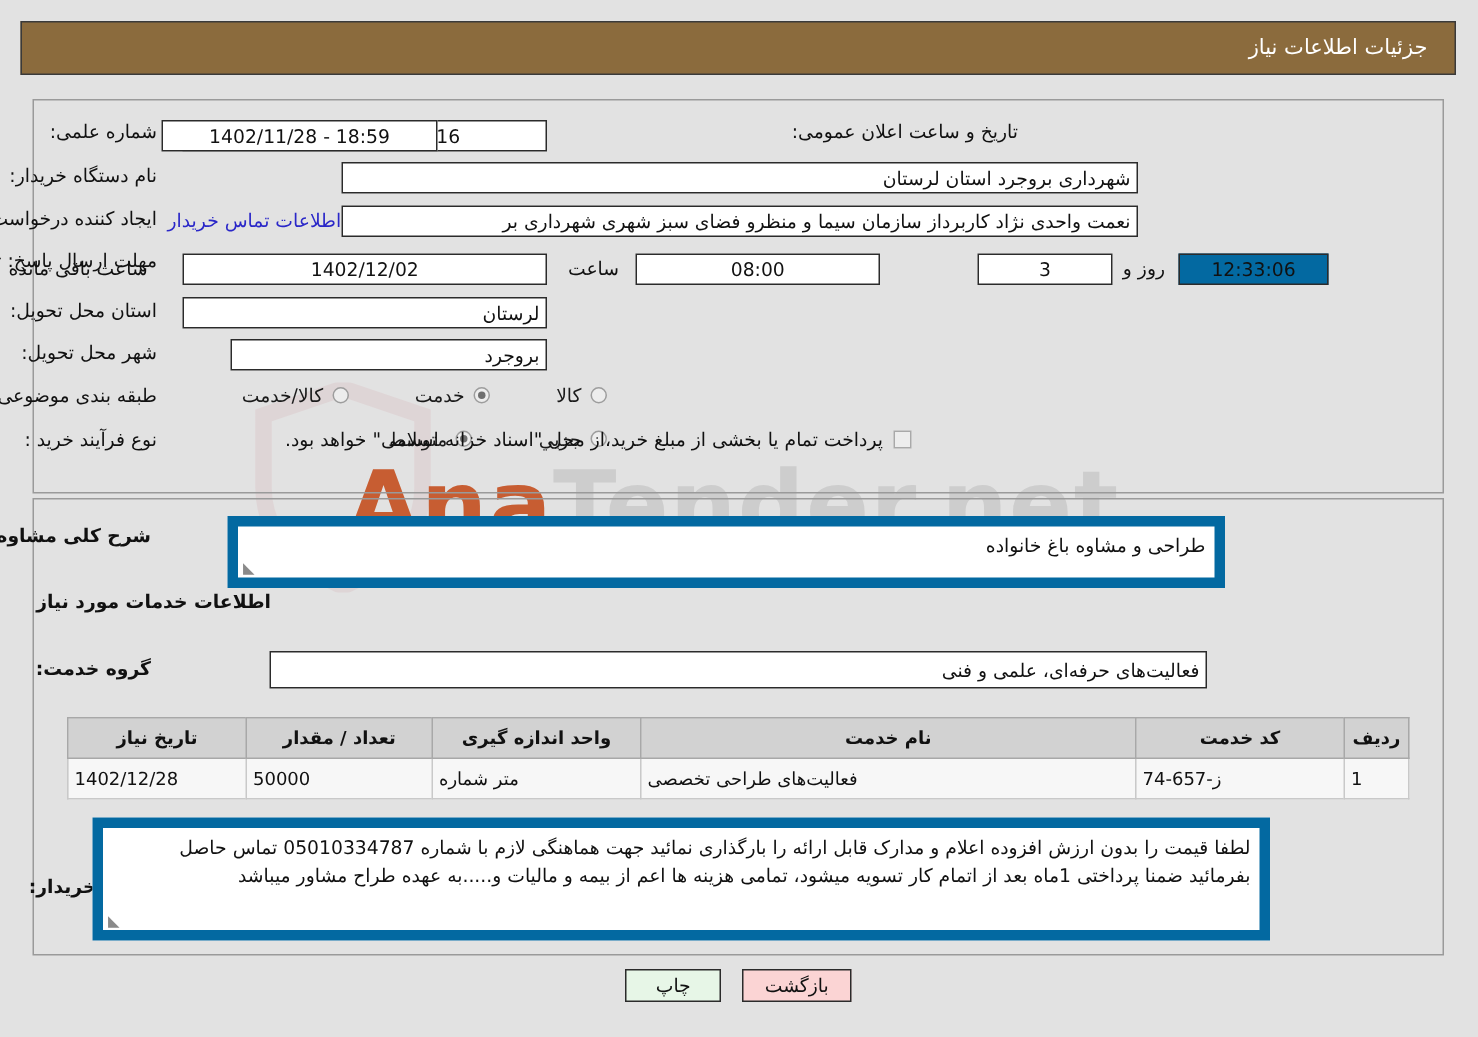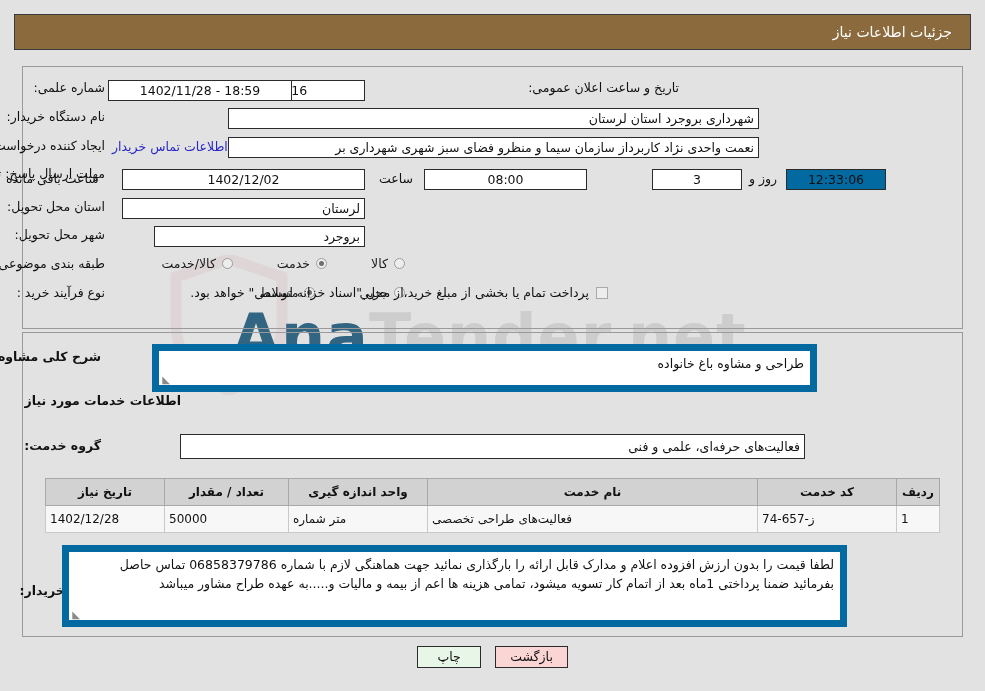--- a/index.html
+++ b/index.html
@@ -20,21 +20,21 @@
   .wm-shield{
     position:absolute;left:170px;top:255px;width:118px;height:140px;
     opacity:.30;
   }
   .wm-text{
     position:absolute;left:232px;top:300px;
     font-size:62px;font-weight:bold;letter-spacing:1px;
     color:#c9c9c9;opacity:.82;direction:ltr;
     font-family:"DejaVu Sans","Liberation Sans",sans-serif;
   }
-  .wm-text .lt{color:#0c4a6e;}
+  .wm-text .lt{color:#c2410c;}
 
   
   .header{
     position:absolute;left:14px;top:14px;width:957px;height:36px;
     background:#8b6b3d;border:1px solid #3a3a3a;
     box-sizing:border-box;
     display:flex;align-items:center;justify-content:flex-start;
     z-index:3;
   }
   .header .htitle{
@@ -282,20 +282,20 @@
       <td>فعالیت‌های طراحی تخصصی</td>
       <td>متر شماره</td>
       <td class="ltr">50000</td>
       <td class="ltr">1402/12/28</td>
     </tr>
   </tbody>
 </table>
 
 <div class="lbl b" style="position:absolute;right:860px;top:583px;z-index:3;">توضیحات خریدار:</div>
 <div class="ta" style="position:absolute;right:138px;top:545px;left:62px;height:82px;z-index:3;">
-  <span>لطفا قیمت را بدون ارزش افزوده اعلام و مدارک قابل ارائه را بارگذاری نمائید جهت هماهنگی لازم با شماره 06858379786 تماس حاصل بفرمائید ضمنا پرداختی  1ماه بعد از اتمام کار تسویه میشود، تمامی هزینه ها اعم از بیمه و مالیات و.....به عهده طراح مشاور میباشد</span>
+  <span>لطفا قیمت را بدون ارزش افزوده اعلام و مدارک قابل ارائه را بارگذاری نمائید جهت هماهنگی لازم با شماره 05010334787 تماس حاصل بفرمائید ضمنا پرداختی  1ماه بعد از اتمام کار تسویه میشود، تمامی هزینه ها اعم از بیمه و مالیات و.....به عهده طراح مشاور میباشد</span>
   <span class="grip">◣</span>
 </div>
 
 <div class="btns">
   <div class="btn back">بازگشت</div>
   <div class="btn print">چاپ</div>
 </div>
 
 </body></html>

